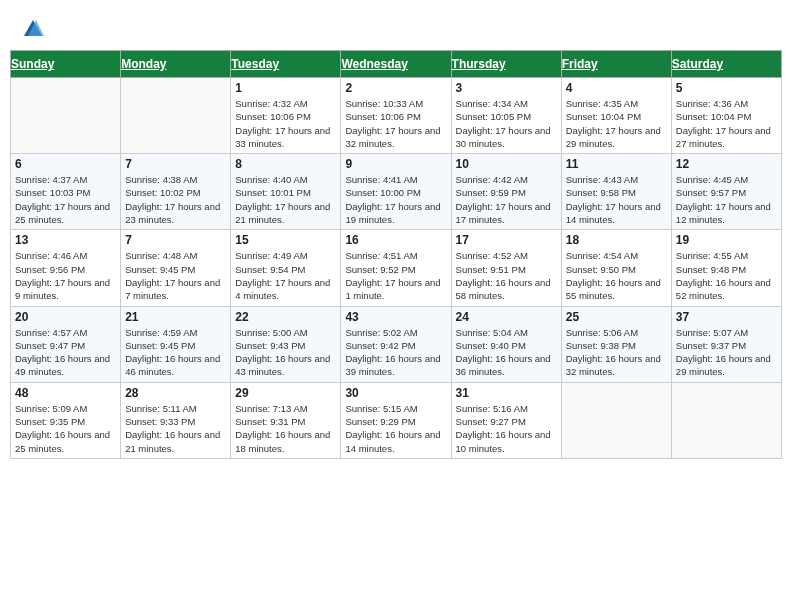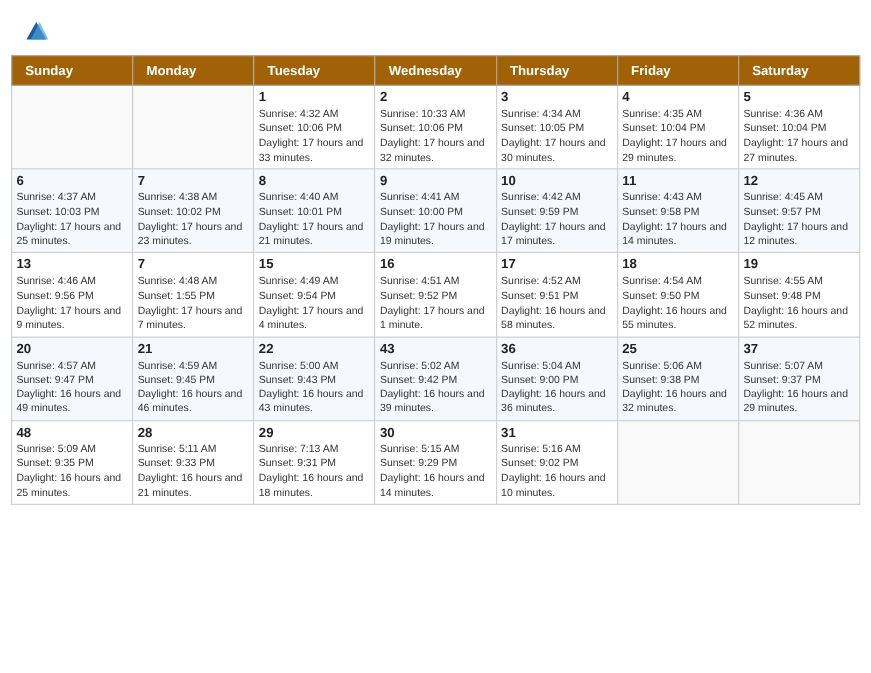--- a/index.html
+++ b/index.html
@@ -43,27 +43,28 @@
     .location {
       font-size: 15px;
       color: #444;
     }
     .calendar {
       width: 100%;
       border-collapse: collapse;
       margin-top: 6px;
     }
     .calendar th {
-      background-color: #a16207;
+      background-color: #15803d;
       color: #fff;
       font-size: 12px;
-      padding: 6px 12px;
+      padding: 6px 0;
       text-align: left;
       border: 1px solid #aaa;
       font-weight: bold;
+      text-decoration: underline;
     }
     .calendar td {
       border: 1px solid #ccc;
       vertical-align: top;
       padding: 3px 4px;
       width: 110px;
       min-height: 75px;
       font-size: 10px;
       color: #333;
       background: #fff;
@@ -204,21 +205,21 @@
       <tr>
         <td>
           <span class="day-num">13</span>
           <div class="day-info">Sunrise: 4:46 AM
 Sunset: 9:56 PM
 Daylight: 17 hours and 9 minutes.</div>
         </td>
         <td>
           <span class="day-num">7</span>
           <div class="day-info">Sunrise: 4:48 AM
-Sunset: 1:55 PM
+Sunset: 9:45 PM
 Daylight: 17 hours and 7 minutes.</div>
         </td>
         <td>
           <span class="day-num">15</span>
           <div class="day-info">Sunrise: 4:49 AM
 Sunset: 9:54 PM
 Daylight: 17 hours and 4 minutes.</div>
         </td>
         <td>
           <span class="day-num">16</span>
@@ -264,23 +265,23 @@
 Sunset: 9:43 PM
 Daylight: 16 hours and 43 minutes.</div>
         </td>
         <td>
           <span class="day-num">43</span>
           <div class="day-info">Sunrise: 5:02 AM
 Sunset: 9:42 PM
 Daylight: 16 hours and 39 minutes.</div>
         </td>
         <td>
-          <span class="day-num">36</span>
+          <span class="day-num">24</span>
           <div class="day-info">Sunrise: 5:04 AM
-Sunset: 9:00 PM
+Sunset: 9:40 PM
 Daylight: 16 hours and 36 minutes.</div>
         </td>
         <td>
           <span class="day-num">25</span>
           <div class="day-info">Sunrise: 5:06 AM
 Sunset: 9:38 PM
 Daylight: 16 hours and 32 minutes.</div>
         </td>
         <td>
           <span class="day-num">37</span>
@@ -310,20 +311,20 @@
         </td>
         <td>
           <span class="day-num">30</span>
           <div class="day-info">Sunrise: 5:15 AM
 Sunset: 9:29 PM
 Daylight: 16 hours and 14 minutes.</div>
         </td>
         <td>
           <span class="day-num">31</span>
           <div class="day-info">Sunrise: 5:16 AM
-Sunset: 9:02 PM
+Sunset: 9:27 PM
 Daylight: 16 hours and 10 minutes.</div>
         </td>
         <td class="empty"></td>
         <td class="empty"></td>
       </tr>
     </tbody>
 </table>
 
 </body></html>

